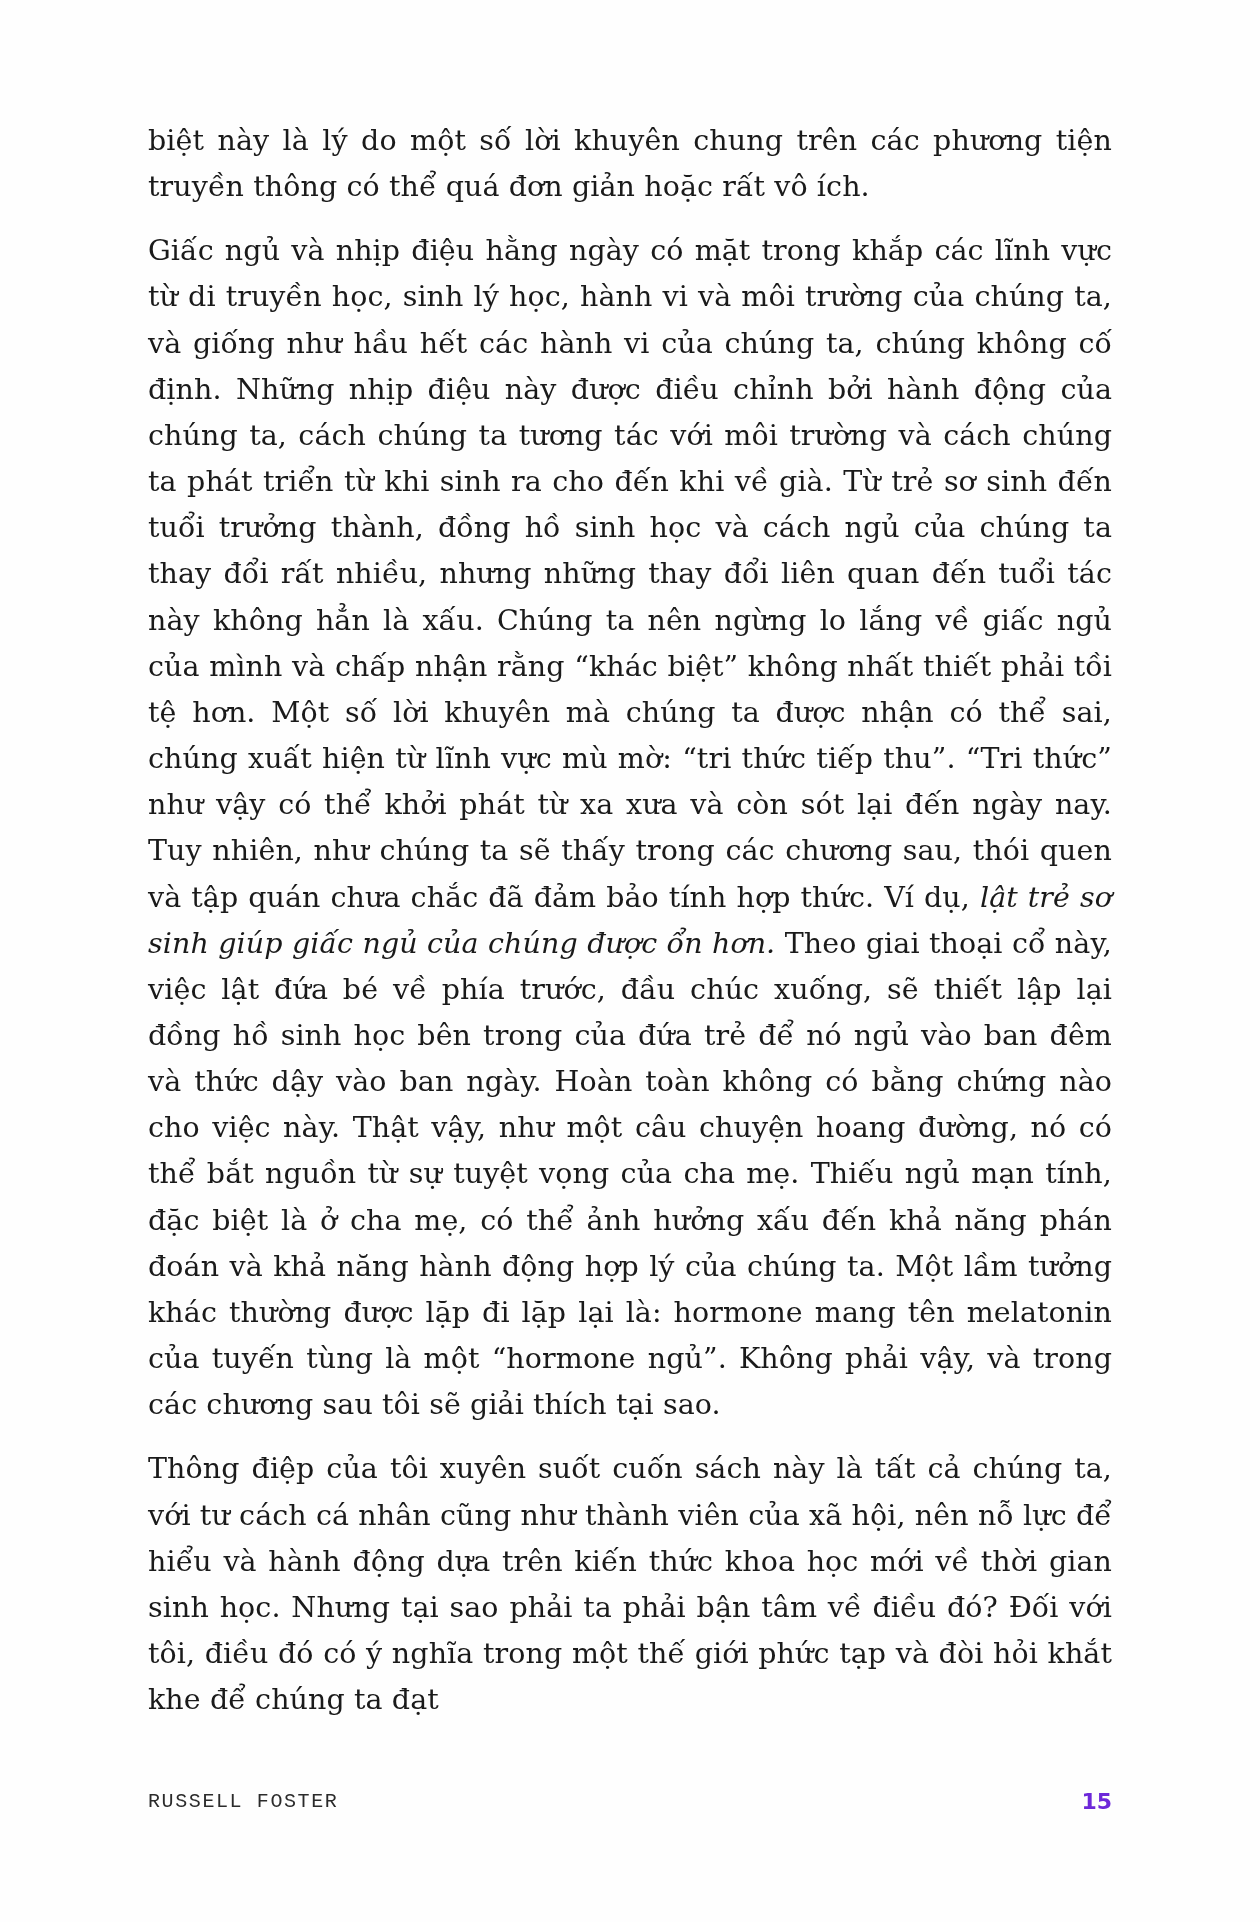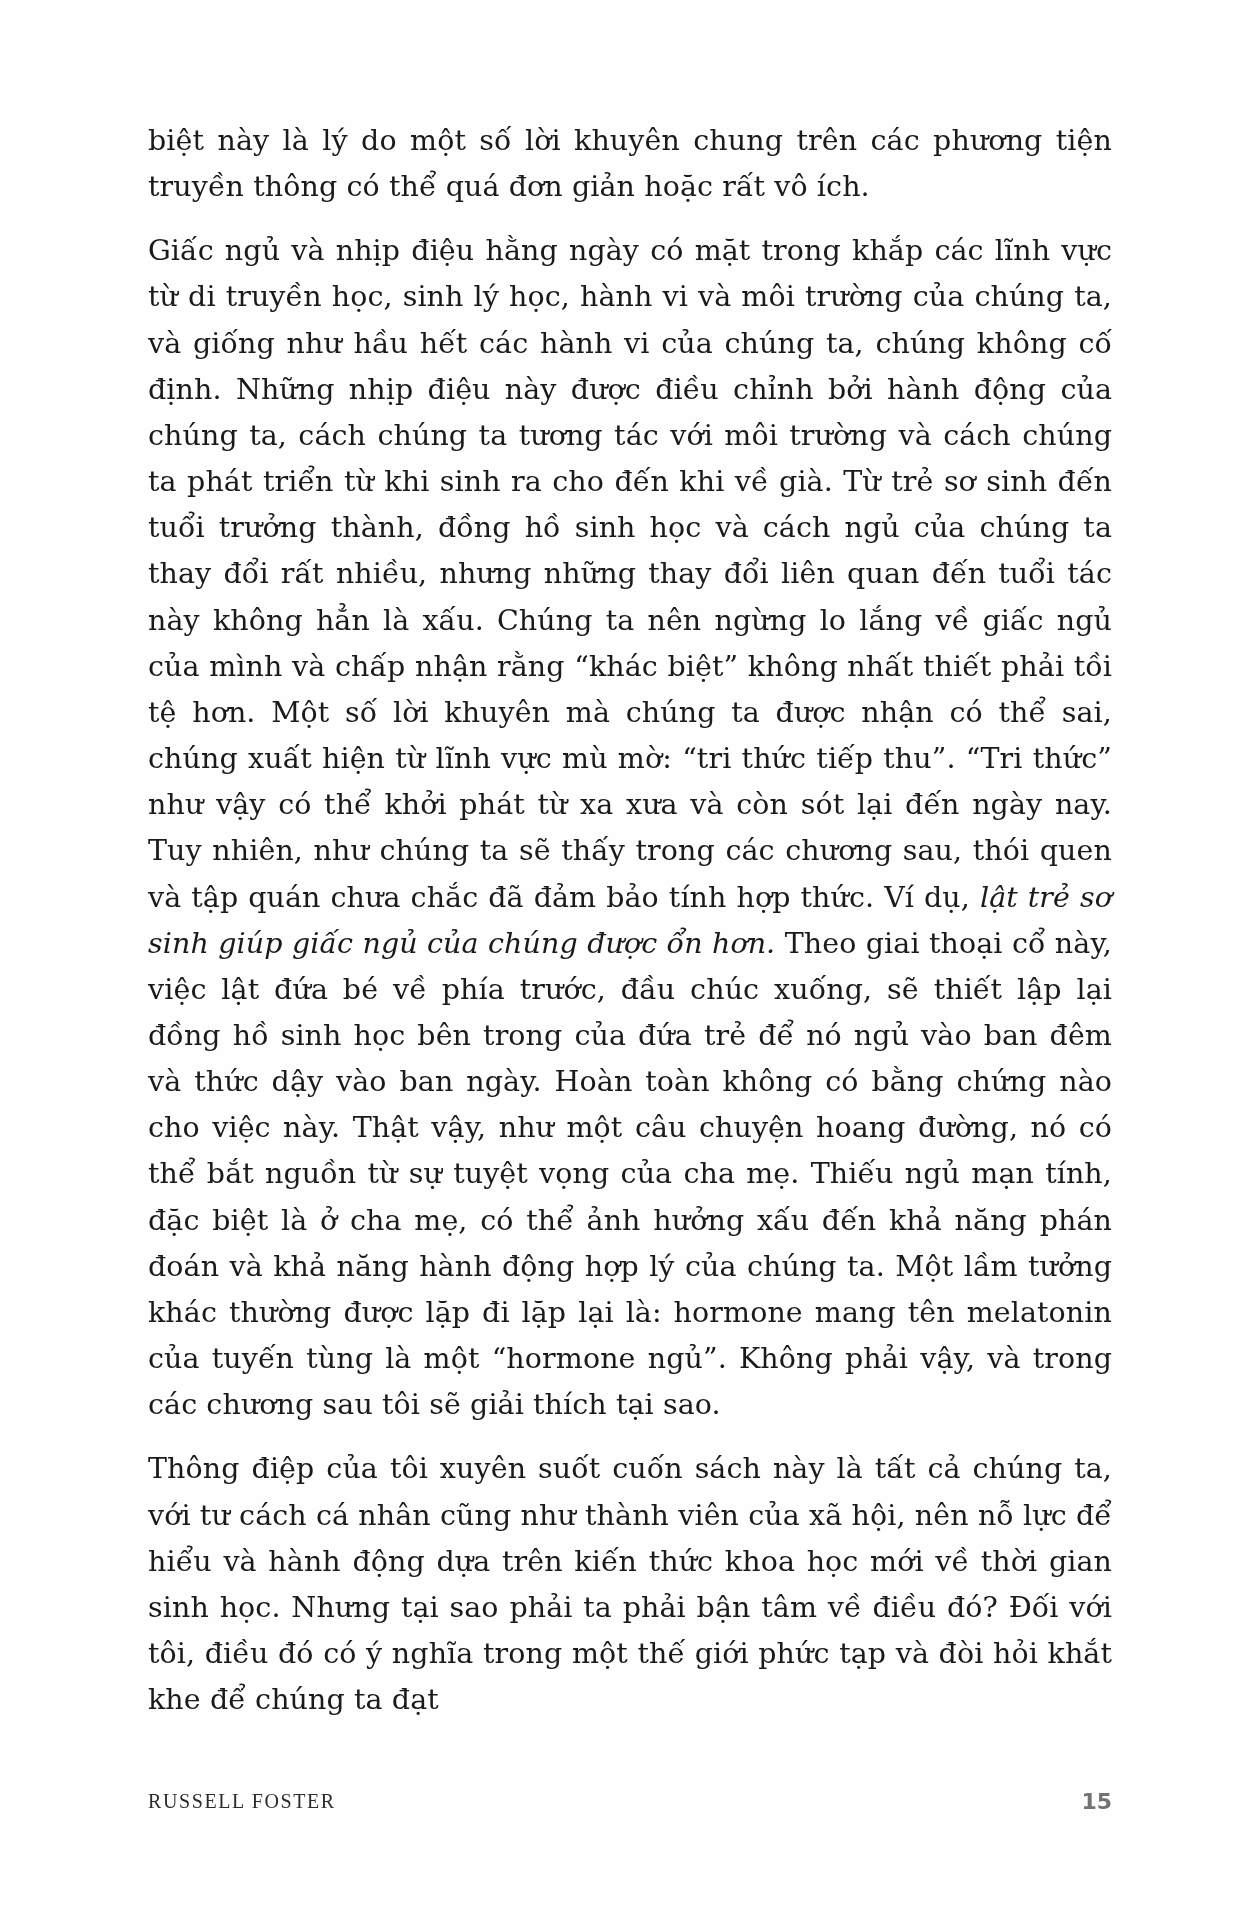--- a/index.html
+++ b/index.html
@@ -47,30 +47,30 @@
   .footer {
     position: absolute;
     left: 148px;
     bottom: 108px;
     width: 964px;
     display: flex;
     align-items: center;
     justify-content: space-between;
   }
   .footer-author {
-    font-family: Liberation Serif, serif;
+    font-family: Liberation Mono, monospace;
     font-size: 20px;
     letter-spacing: 1.6px;
     color: #2b2b2b;
   }
   .footer-pagenum {
     font-family: "DejaVu Sans", sans-serif;
     font-size: 22px;
     font-weight: bold;
-    color: #737373;
+    color: #6d28d9;
   }
 </style>
 </head>
 <body>
 
 <div class="page">
 
   <div class="content">
 
     <p class="para">biệt này là lý do một số lời khuyên chung trên các phương tiện truyền thông có thể quá đơn giản hoặc rất vô ích.</p>

